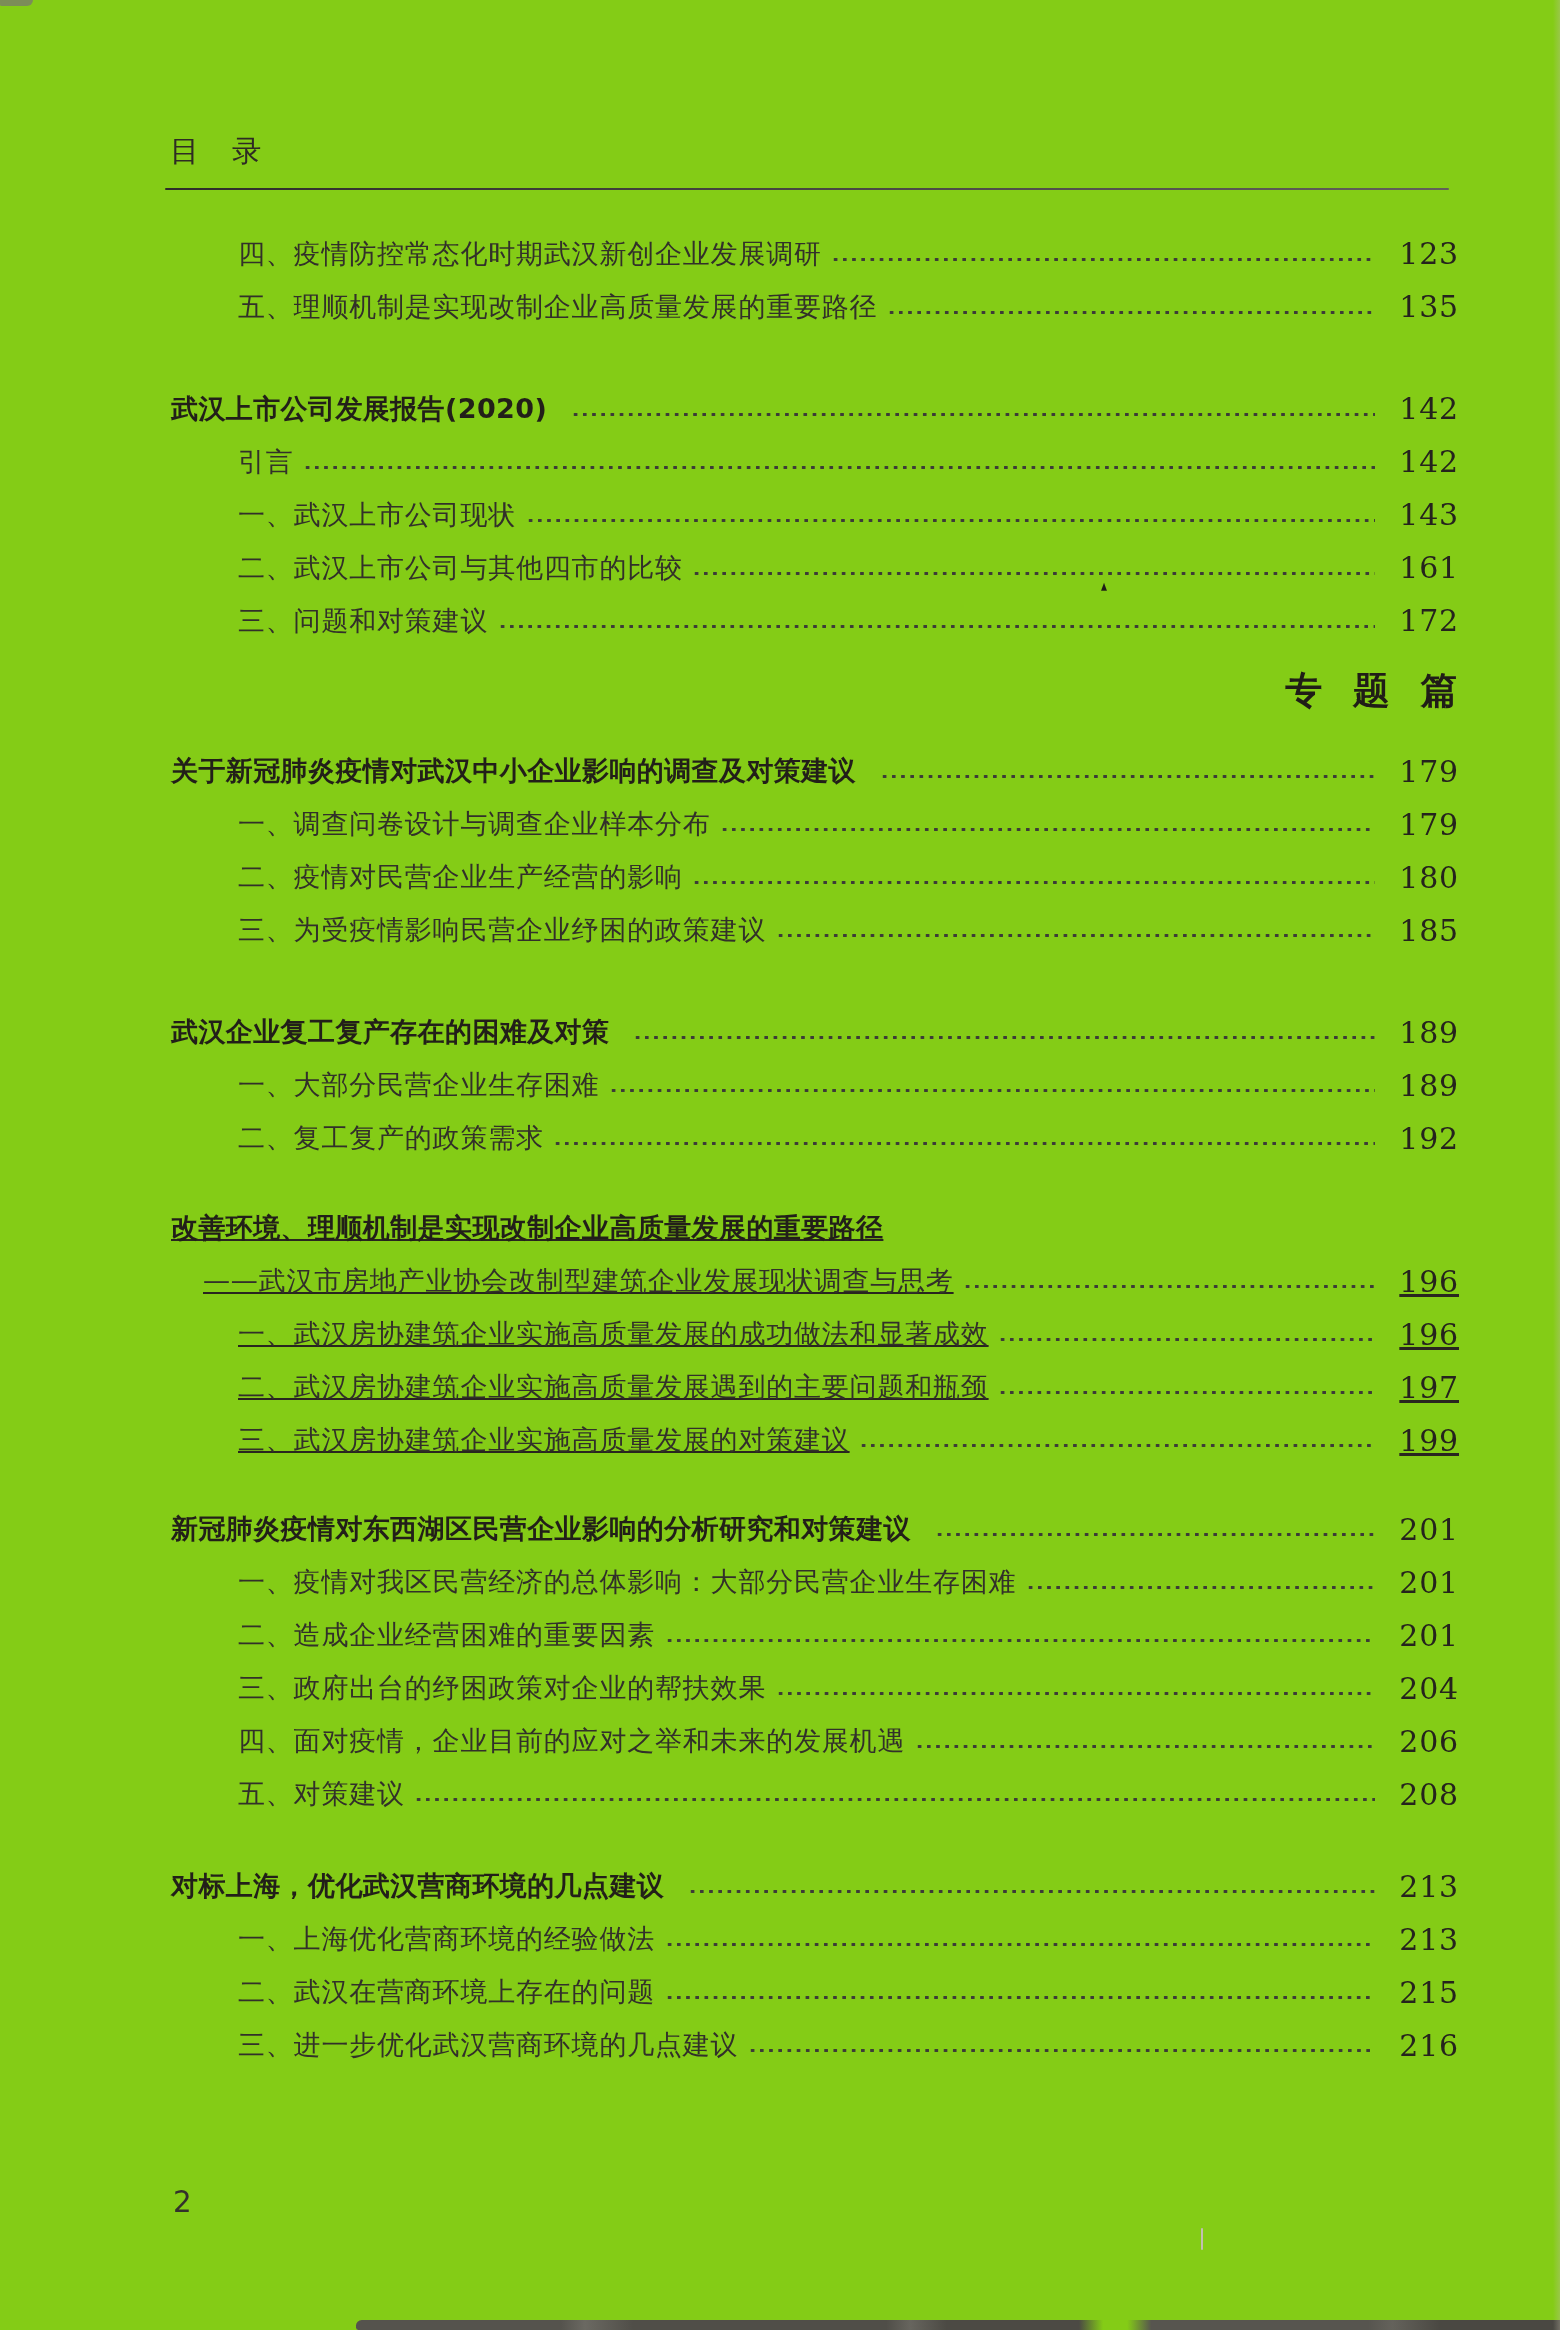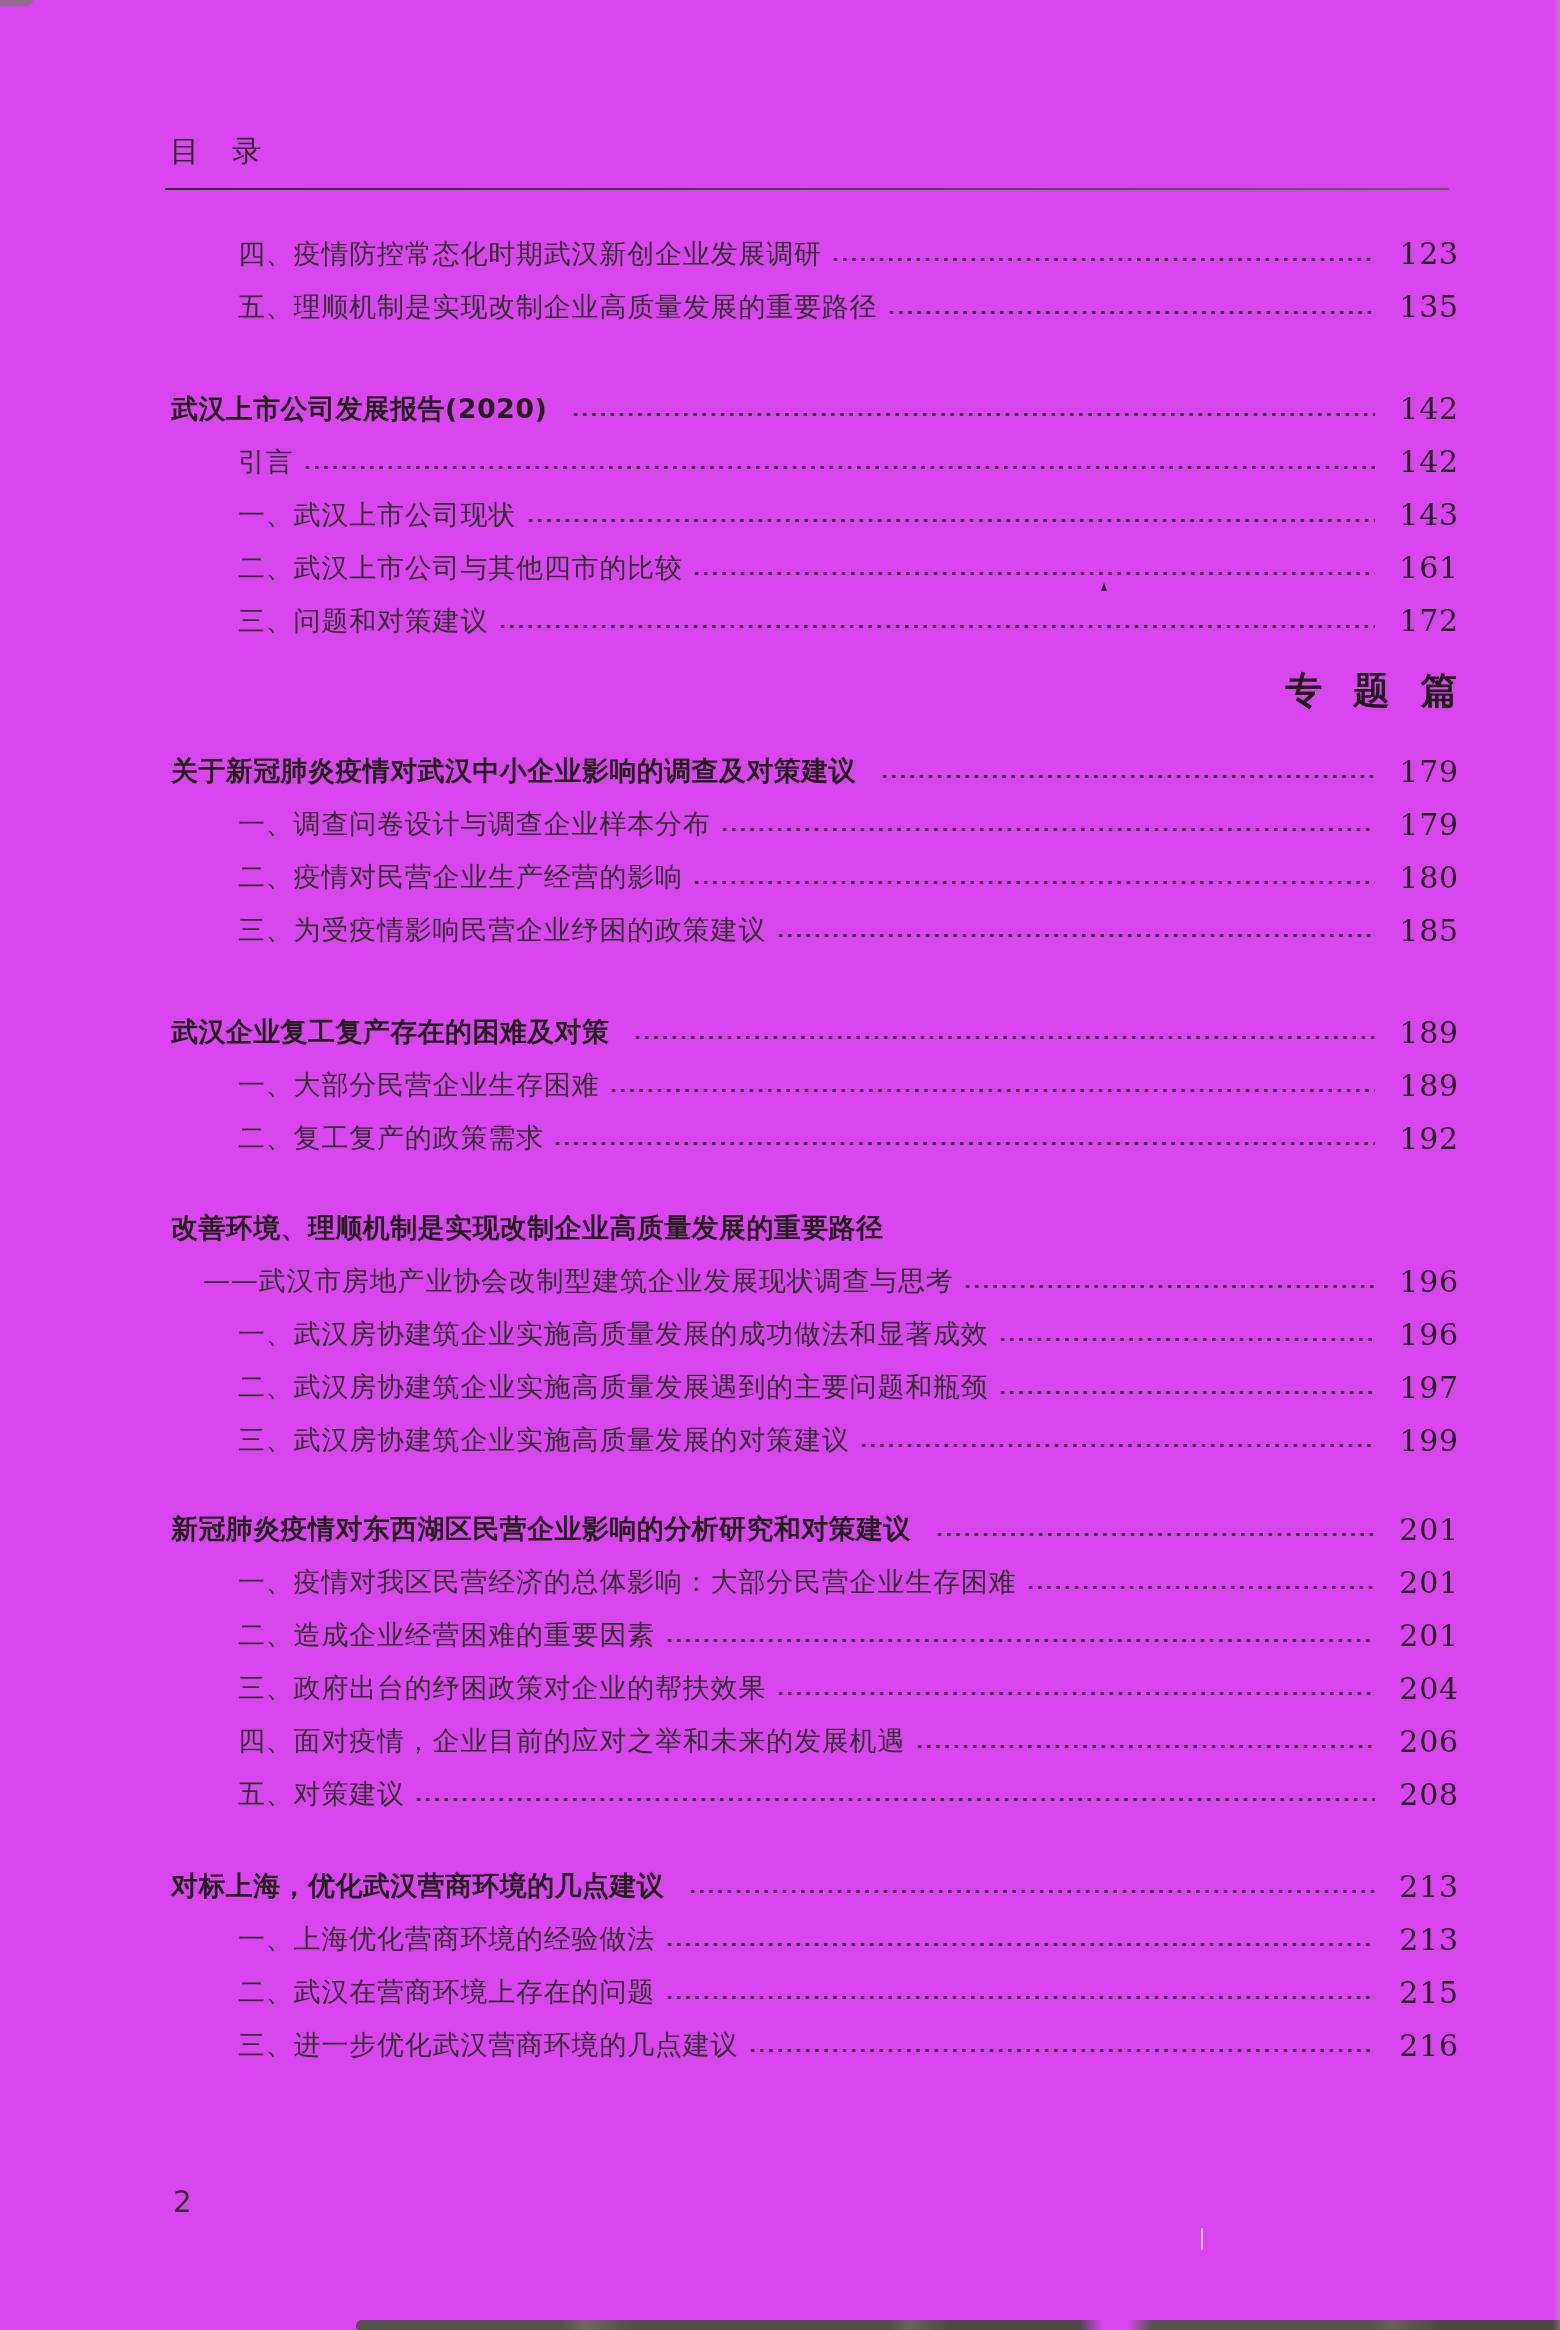--- a/index.html
+++ b/index.html
@@ -1,20 +1,20 @@
 <!DOCTYPE html>
 <html style="font-size:12.7px"><head>
 <meta charset="utf-8">
 <style>
   html,body{margin:0;padding:0;background:#d8d5cd;}
   .page{
     position:relative;
     width:1561px;height:2330px;
     margin:0 auto;
-    background:#d946ef;
+    background:#84cc16;
     overflow:hidden;
     font-family:"DejaVu Serif", serif;
     color:#29261f;
   }
   
   .hdr-title{
     position:absolute;left:170px;top:132px;
     font-size:29.4px;font-weight:500;letter-spacing:1.6px;
     color:#2e2b24;white-space:pre;
   }
@@ -187,21 +187,21 @@
           <span class="t">一、大部分民营企业生存困难</span>
           <span class="leader"></span>
           <span class="pg">189</span>
         </div>
         <div class="row sub">
           <span class="t">二、复工复产的政策需求</span>
           <span class="leader"></span>
           <span class="pg">192</span>
         </div>
       </div>
-      <div class="toc-group" style="margin-top: 37px;">
+      <div class="toc-group" style="margin-top: 37px; text-decoration: underline;">
         <div class="row chapter">
           <span class="t">改善环境、理顺机制是实现改制企业高质量发展的重要路径</span>
         </div>
         <div class="row dash">
           <span class="t">——武汉市房地产业协会改制型建筑企业发展现状调查与思考</span>
           <span class="leader"></span>
           <span class="pg">196</span>
         </div>
         <div class="row sub">
           <span class="t">一、武汉房协建筑企业实施高质量发展的成功做法和显著成效</span>

